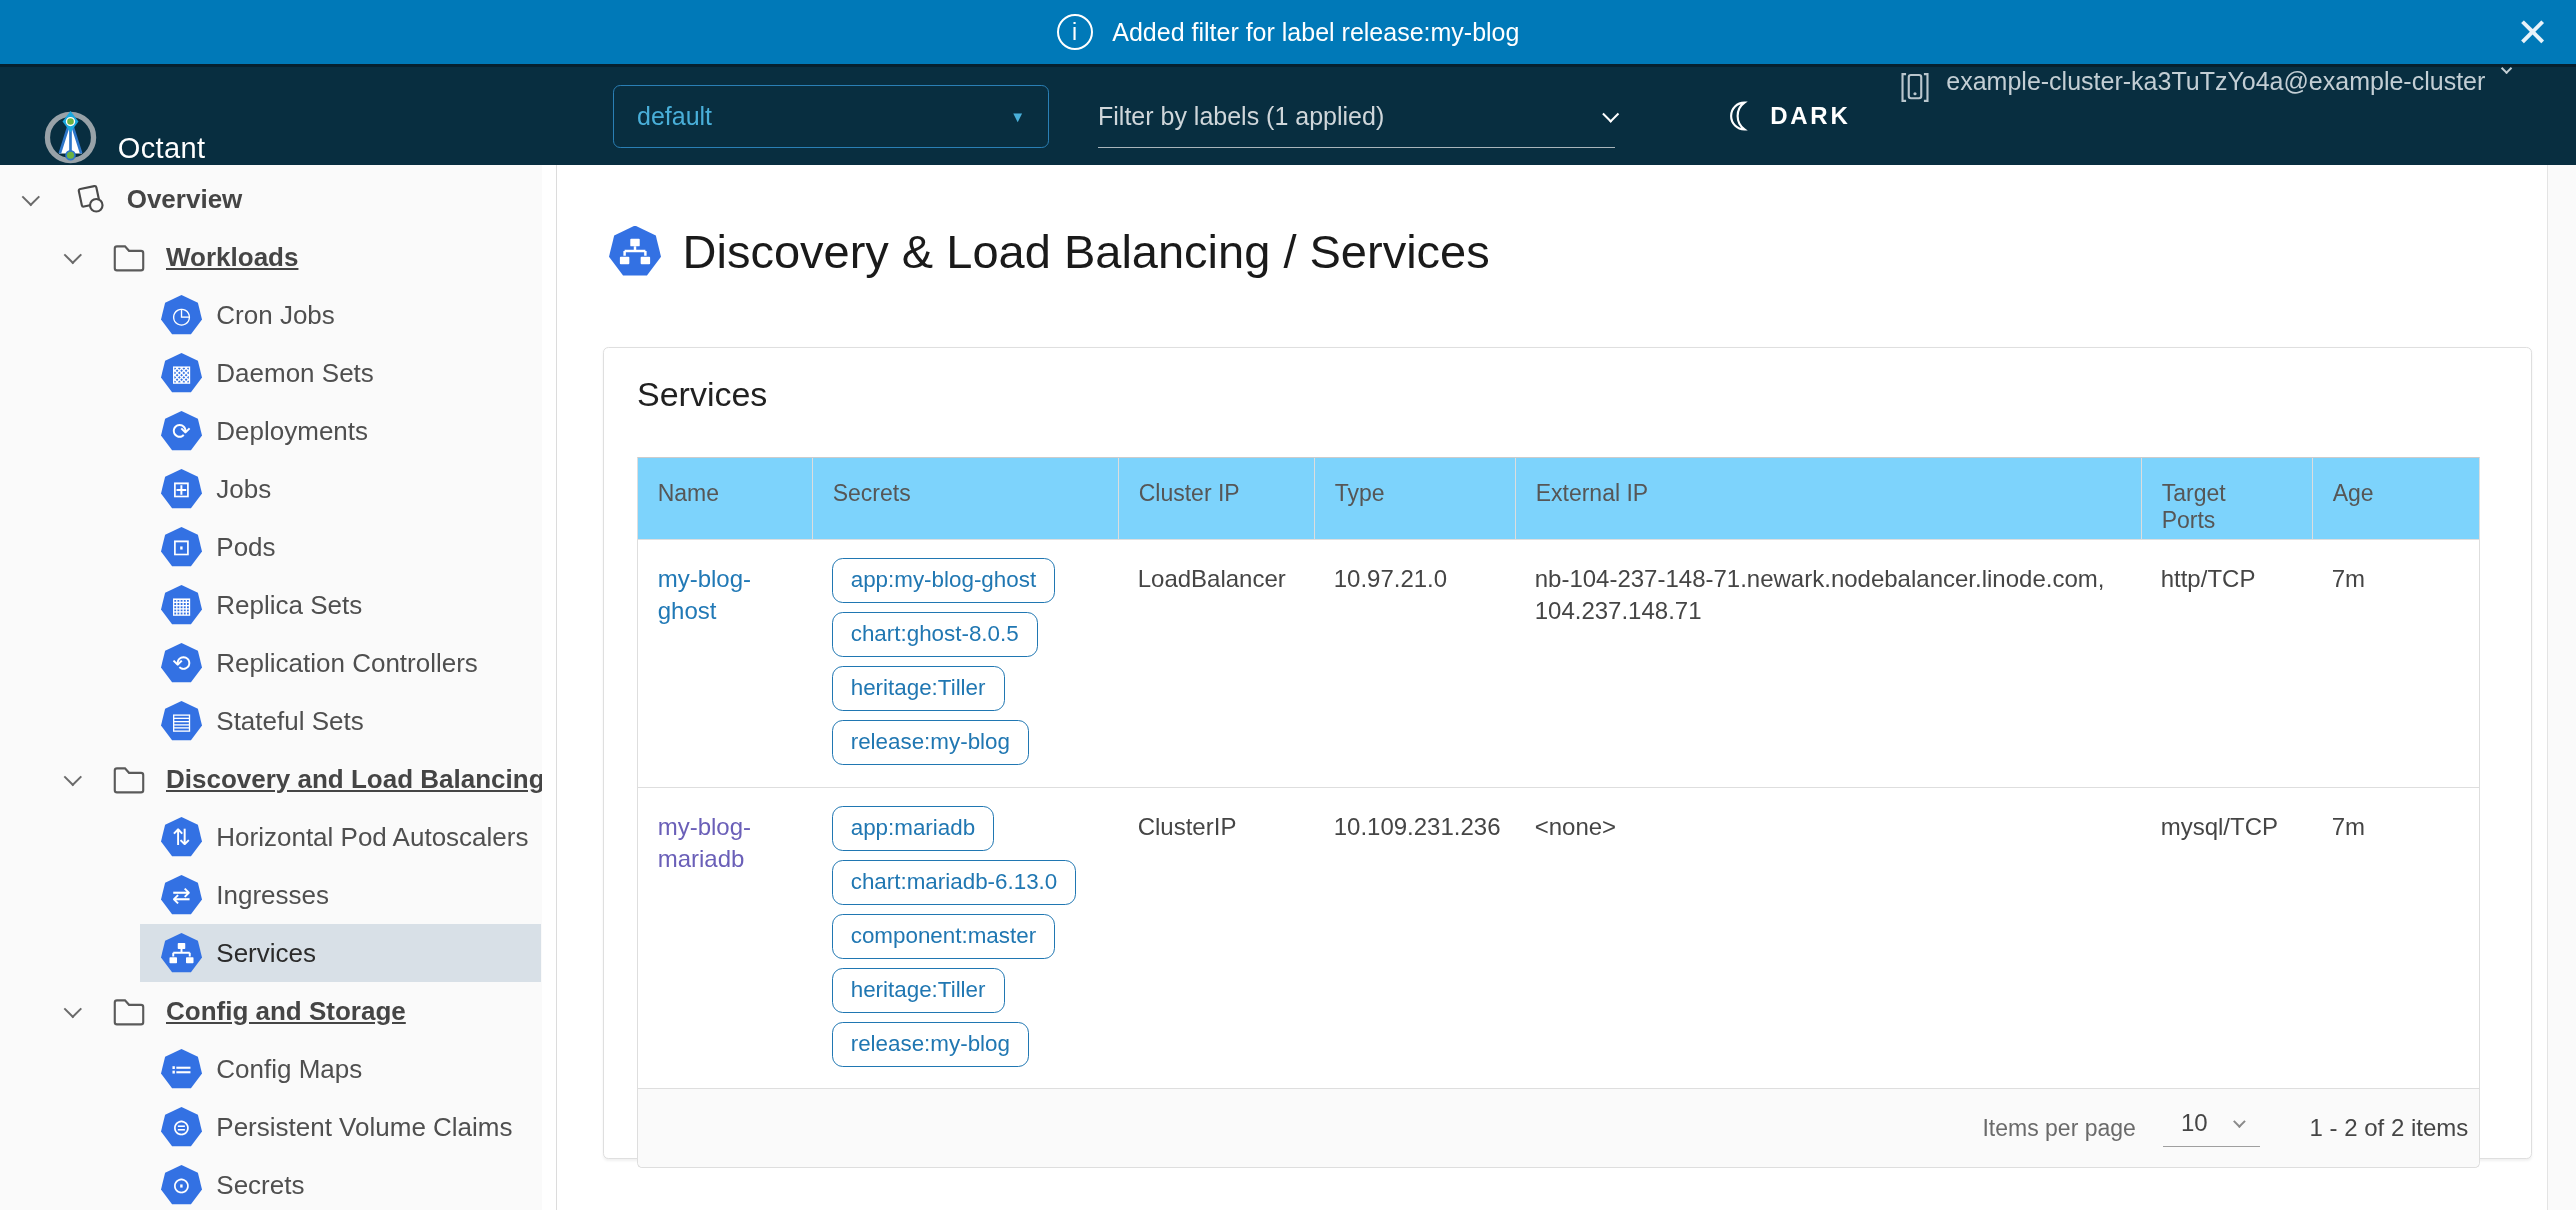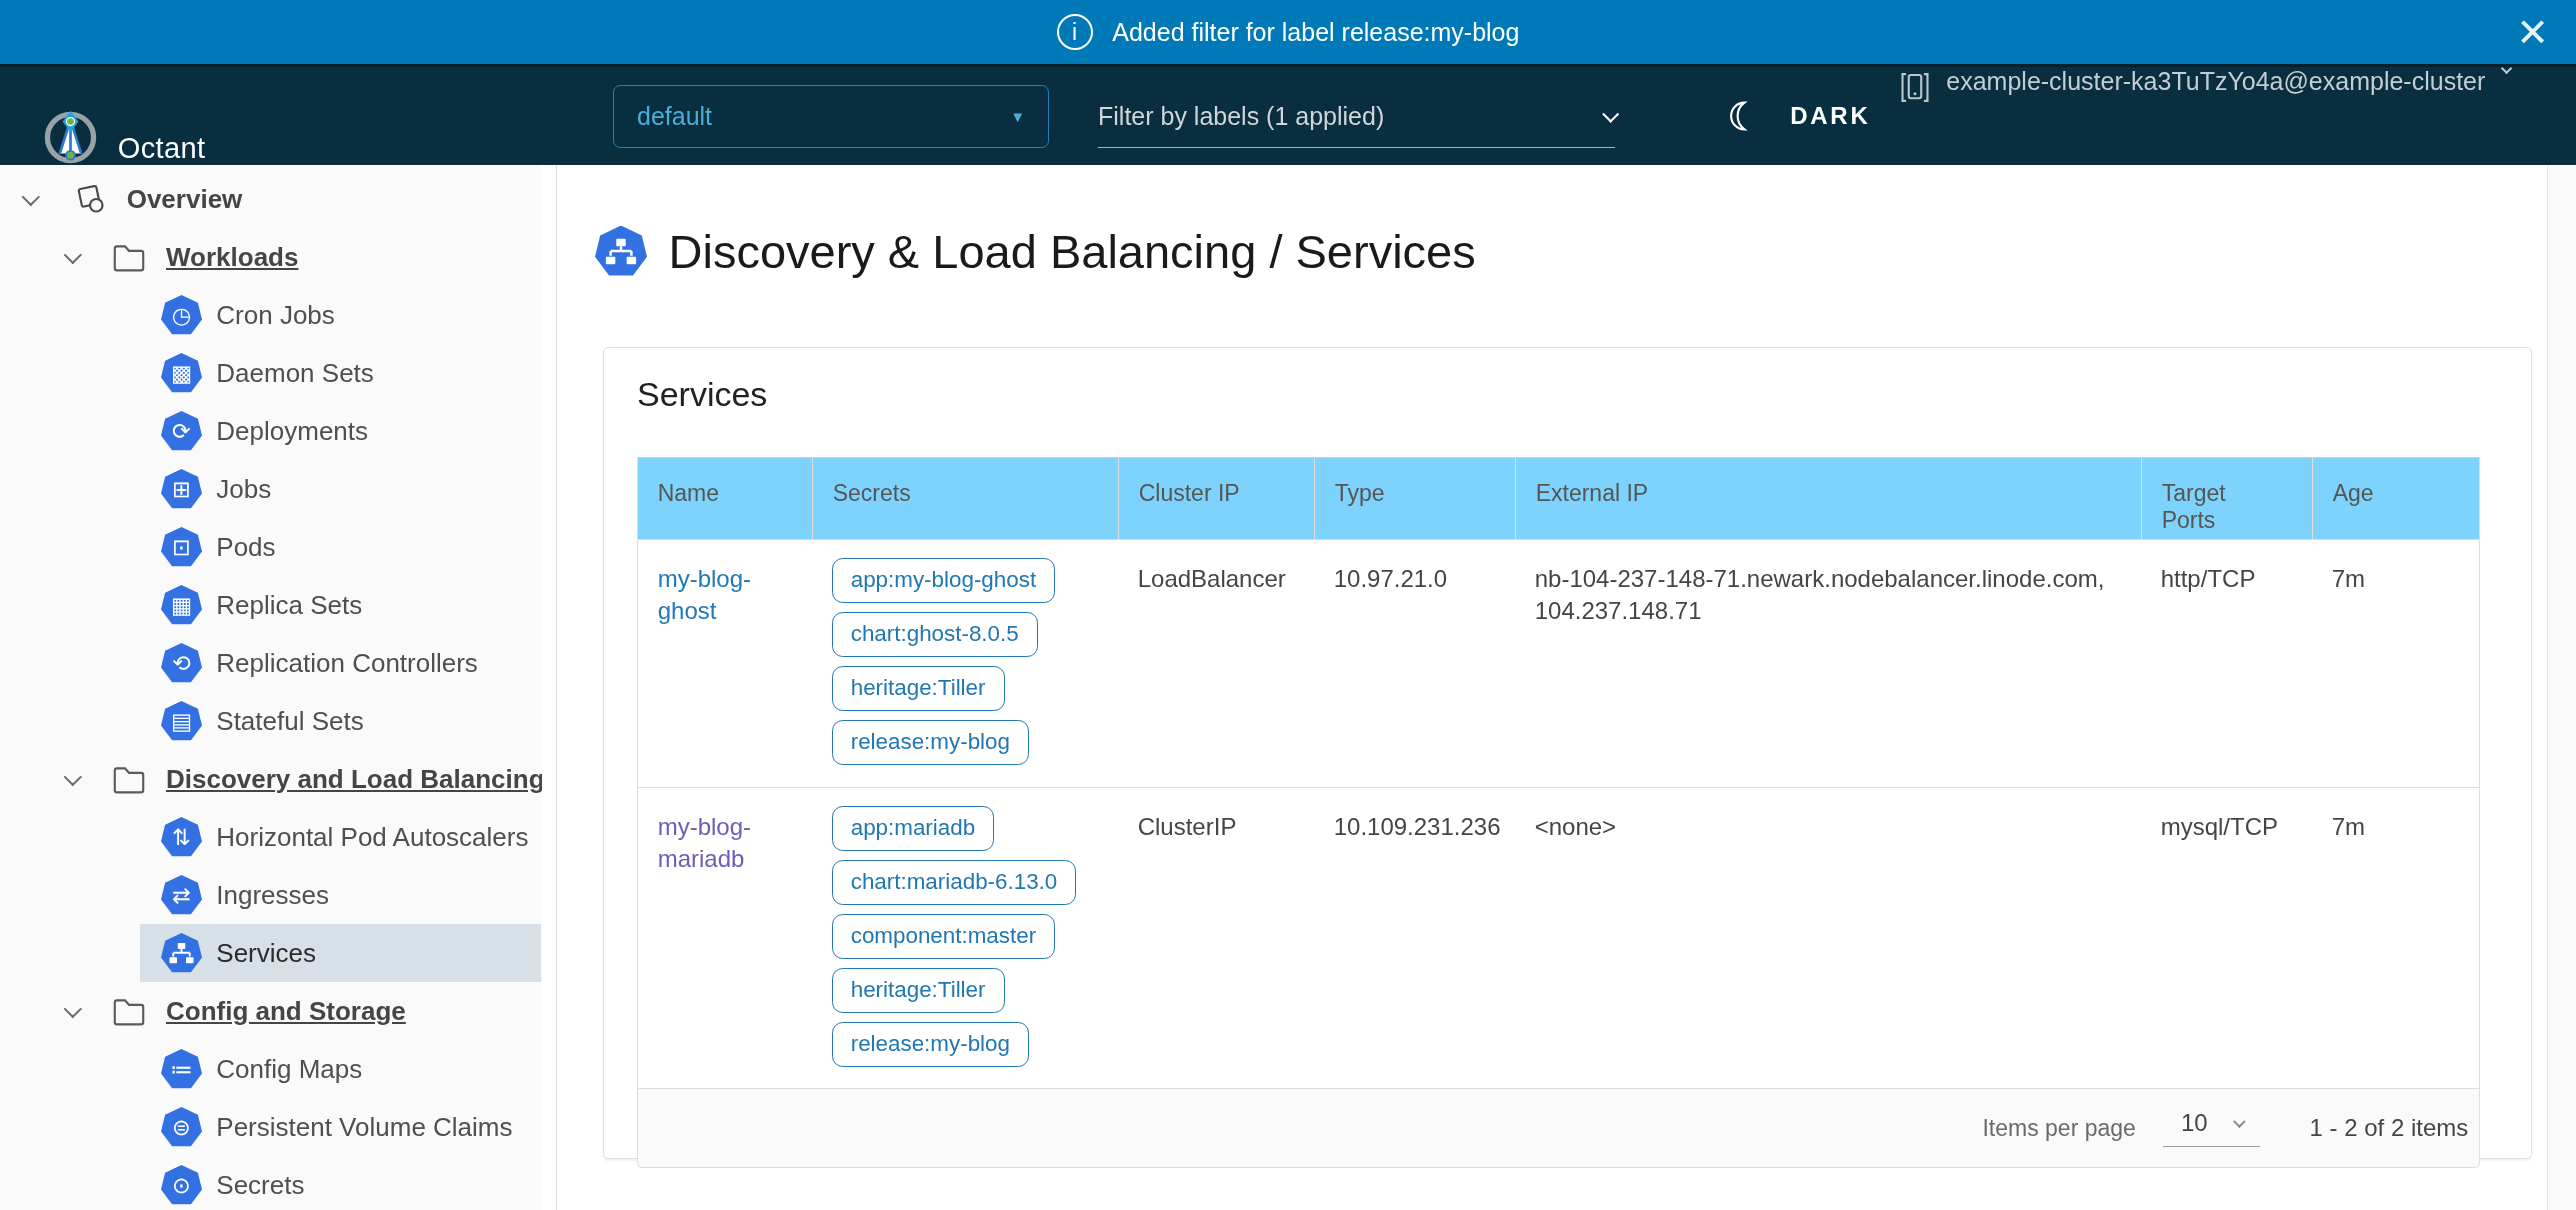--- a/index.html
+++ b/index.html
@@ -26,21 +26,21 @@
     padding:0 23px; cursor:pointer; }
   .ns-value { color:#49afd9; font-size:25px; flex:1; }
   .ns-caret { color:#49afd9; font-size:15px; }
   .filter-ctl { position:absolute; left:1098px; top:18px; width:517px; height:63px;
     border-bottom:1.8px solid #a9b5bb; display:flex; align-items:center; cursor:pointer; }
   .filter-text { color:#cfd6da; font-size:25px; flex:1; }
   .chev { display:inline-block; width:11.6px; height:11.6px; border-right:2.7px solid #fff;
     border-bottom:2.7px solid #fff; transform:rotate(45deg) translateY(-2.7px); }
   .theme-toggle { position:absolute; left:1724px; top:0; height:98px; display:flex;
     align-items:center; gap:14.3px; cursor:pointer; }
-  .theme-label { color:#fff; font-size:24px; font-weight:700; letter-spacing:2.7px;margin-left:20px; }
+  .theme-label { color:#fff; font-size:24px; font-weight:700; letter-spacing:2.7px; }
   .cluster-sel { position:absolute; left:1898px; top:0; height:98px; display:flex;
     align-items:flex-start; gap:14.3px; cursor:pointer; }
   .cluster-name { color:#c3ced4; font-size:25px; }
   .chev-sm { display:inline-block; width:8px; height:8px; border-right:2.2px solid #c3ced4;
     border-bottom:2.2px solid #c3ced4; transform:rotate(45deg) translateY(-3.6px); }
 
   
   .layout { display:flex; height:1045px;border-radius:19px; }
 
   
@@ -64,21 +64,21 @@
   .row2 .slabel { margin-left:14.3px; }
   .hepta { width:41px; height:41px; background:#3371e3; flex:none;
     clip-path:polygon(50% 0%, 90% 19%, 100% 60%, 73% 96%, 27% 96%, 0% 60%, 10% 19%);
     display:flex; align-items:center; justify-content:center; color:#fff; font-size:22.4px; }
   .hepta svg { display:block; }
 
   
   .main { position:relative; flex:1; background:#fff; }
   .main-scroll { position:absolute; right:0; top:0; bottom:0; width:29px; background:#fafafa;
     border-left:0.9px solid #e4e4e4; }
-  .page-title { position:absolute; left:38px; top:59px; display:flex; align-items:center; gap:21.5px; }
+  .page-title { position:absolute; left:52px; top:59px; display:flex; align-items:center; gap:21.5px; }
   .title-hepta { width:52px; height:52px; }
   .page-title h1 { font-size:47px; font-weight:400; color:#1a1a1a; }
 
   .card { position:absolute; left:46px; top:182px; width:1929px; min-height:812px;
     background:#fff; border:0.9px solid #dfdfdf; border-radius:5.4px;
     box-shadow:0 1.8px 2.7px rgba(0,0,0,0.06); }
   .card-title { margin:27px 0 0 33px; font-size:34px; font-weight:400; color:#212121; }
 
   .dgrid { position:absolute; left:33px; top:109px; width:1843px;
     border:0.9px solid #dedede; border-top:1.8px solid #cccccc; border-radius:0 0 5.4px 5.4px; }

